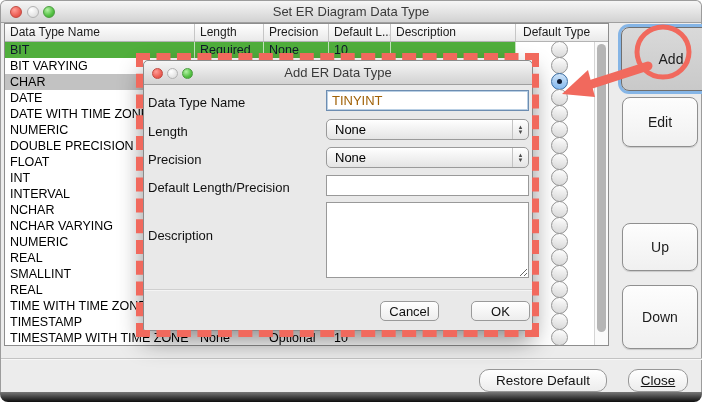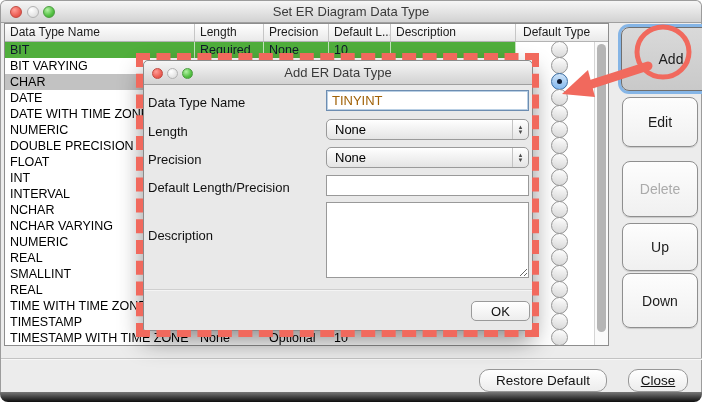--- a/index.html
+++ b/index.html
@@ -51,21 +51,21 @@
   
   .side-btn { position:absolute; left:621px; width:76px; background:linear-gradient(#fdfdfd,#f0f0f0);
     border:1px solid #8f8f8f; border-radius:8px; font-size:14px; color:#1c1c1c;
     display:flex; align-items:center; justify-content:center; box-shadow:0 1px 1px rgba(0,0,0,0.15); }
   .side-btn.add { left:620px; top:26px; width:100px; height:64px;
     background:linear-gradient(#d9d9d9,#c9c9c9); border:1px solid #6f6f6f;
     box-shadow:0 0 0 3px #85b5e6, 0 1px 1px rgba(0,0,0,0.2); }
   .side-btn.edit   { top:96px;  height:50px; }
   .side-btn.delete { top:160px; height:56px; color:#ababab; }
   .side-btn.up     { top:222px; height:48px; }
-  .side-btn.down   { top:272px; height:55px; }
+  .side-btn.down   { top:284px; height:64px; }
 
   
   .bottom-sep { position:absolute; left:0; top:357px; width:702px; height:1px; background:#c3c3c3;
     box-shadow:0 1px 0 #f7f7f7; }
   .bar-btn { position:absolute; top:368px; height:23px; background:linear-gradient(#ffffff,#ececec);
     border:1px solid #979797; border-radius:10px; font-size:13.5px; color:#111;
     display:flex; align-items:center; justify-content:center; }
   .bar-btn.restore { left:478px; width:128px; }
   .bar-btn.close   { left:627px; width:60px;text-decoration:underline; }
 
@@ -276,21 +276,20 @@
             <span class="radio"></span>
           </div>
         </div>
       <div class="vscroll">
         <div class="vthumb"></div>
       </div>
     </div>
 
     <div class="side-btn add">Add</div>
     <div class="side-btn edit">Edit</div>
-    <div class="side-btn delete">Delete</div>
     <div class="side-btn up">Up</div>
     <div class="side-btn down">Down</div>
 
     <div class="bottom-sep"></div>
     <div class="bar-btn restore">Restore Default</div>
     <div class="bar-btn close">Close</div>
   </div>
 
   <div class="window-bottom-edge"></div>
 
@@ -323,20 +322,21 @@
         </span>
     </div>
 
     <div class="dlabel" style="top:119px">Default Length/Precision</div>
     <input class="dfield" style="top: 114px;" type="text" value="">
 
     <div class="dlabel" style="top:167px">Description</div>
     <textarea class="dtextarea" style="top: 141px;"></textarea>
 
     <div class="dsep"></div>
+    <div class="dbtn cancel">Cancel</div>
     <div class="dbtn ok">OK</div>
   </div>
 
   <div class="dash-frame"></div>
 
   <svg id="annot-svg" width="702" height="402">
     <ellipse cx="663" cy="52" rx="26" ry="25" fill="none" stroke="#f1695d" stroke-width="5"></ellipse>
     <line x1="648" y1="66" x2="592" y2="84" stroke="#f1695d" stroke-width="9" stroke-linecap="round"></line>
     <polygon points="562,94 595,97 588,70" fill="#f1695d"></polygon>
   </svg>

